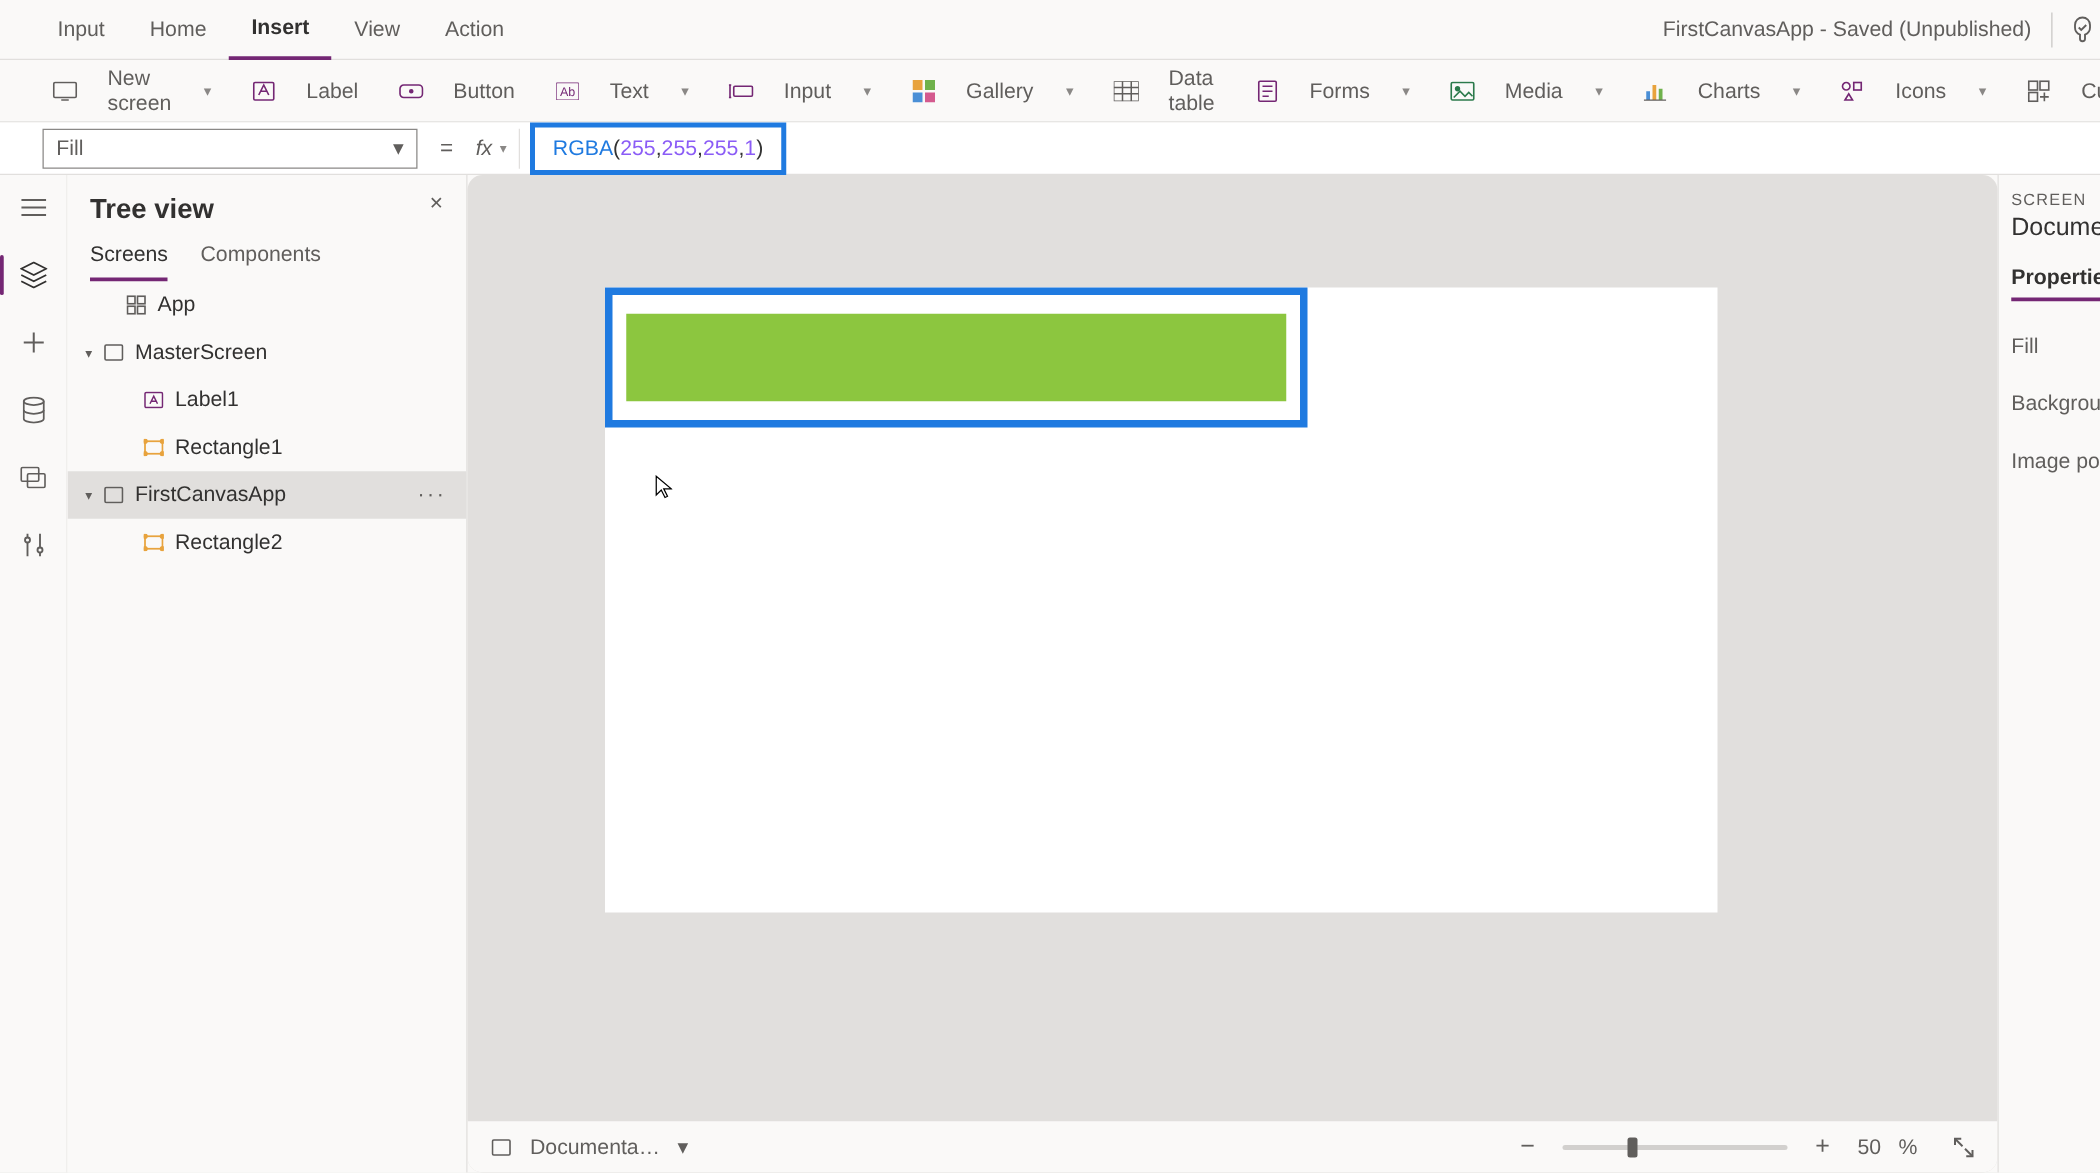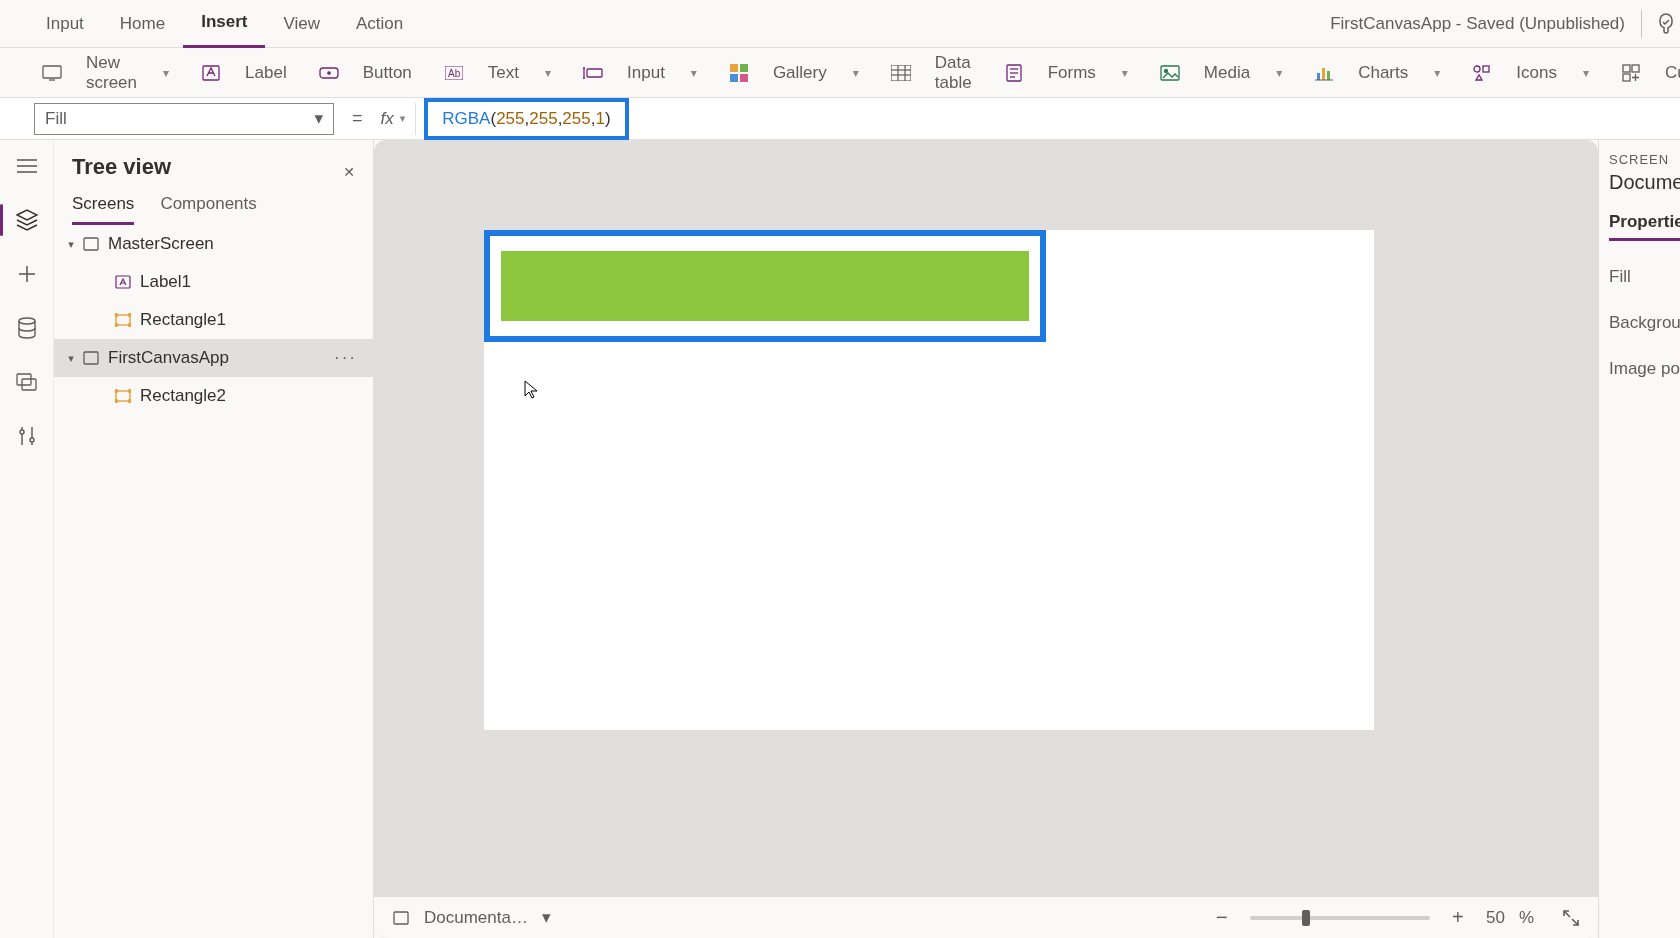--- a/index.html
+++ b/index.html
@@ -93,21 +93,21 @@
   .fx-chev { font-size:11px; color:#8a8886; padding-right:10px; border-right:1px solid #e1dfdd; height:32px; display:flex; align-items:center;}
   .formula-wrap {
     margin-left: 8px;
     border: 4px solid #1f7ae0;
     height: 42px;
     display:flex; align-items:center;
     padding: 16px 14px;
     background:#fff;
   }
   .tok-fn   { color:#1f7ae0; }
-  .tok-num  { color:#a16207; }
+  .tok-num  { color:#8b5cf6; }
   .tok-pun  { color:#333; }
 
   
   .body {
     position:absolute; top:140px; left:0; right:0; bottom:0;
     display:flex;
   }
 
   
   .rail {
@@ -126,21 +126,21 @@
 
   
   .tree {
     width: 320px;
     border-right: 1px solid #e1dfdd;
     background:#faf9f8;
     display:flex; flex-direction:column;
     position:relative;
   }
   .tree-header {
-    display:flex; align-items:flex-end; justify-content:space-between;
+    display:flex; align-items:flex-start; justify-content:space-between;
     padding: 14px 18px 6px 18px;
   }
   .tree-header h2 { font-size:22px; font-weight:600; color:#323130; }
   .tree-close { color:#605e5c; font-size:14px; cursor:default; }
   .tree-tabs { display:flex; gap:26px; padding: 8px 18px 0 18px; }
   .tree-tabs .ttab { color:#605e5c; padding-bottom:8px; }
   .tree-tabs .ttab.active { color:#323130; font-weight:400; border-bottom:3px solid #742774; }
   .tree-search {
     margin: 12px 18px;
     height: 36px;
@@ -451,20 +451,32 @@
     <div class="tree-header">
       <h2>Tree view</h2>
       <span class="tree-close">✕</span>
     </div>
     <div class="tree-tabs">
       <div class="ttab active">Screens</div>
       <div class="ttab">Components</div>
     </div>
     <div class="tree-items">
 
+      <div class="trow indent-1">
+        <span class="chev-l"></span>
+        <span class="node-ic">
+          <svg width="16" height="16" viewBox="0 0 16 16" fill="none" stroke="#605e5c" stroke-width="1.3">
+              <rect x="1" y="1" width="6" height="6"></rect>
+              <rect x="9" y="1" width="6" height="6"></rect>
+              <rect x="1" y="9" width="6" height="6"></rect>
+              <rect x="9" y="9" width="6" height="6"></rect>
+            </svg>
+        </span>
+        <span style="margin-left:6px;">App</span>
+      </div>
 
       <div class="trow">
         <span class="chev-l">▾</span>
         <span class="node-ic">
           <svg width="16" height="14" viewBox="0 0 16 14" fill="none" stroke="#605e5c" stroke-width="1.3">
               <rect x="1" y="1" width="14" height="12" rx="1"></rect>
             </svg>
         </span>
         <span style="margin-left:6px;">MasterScreen</span>
       </div>

